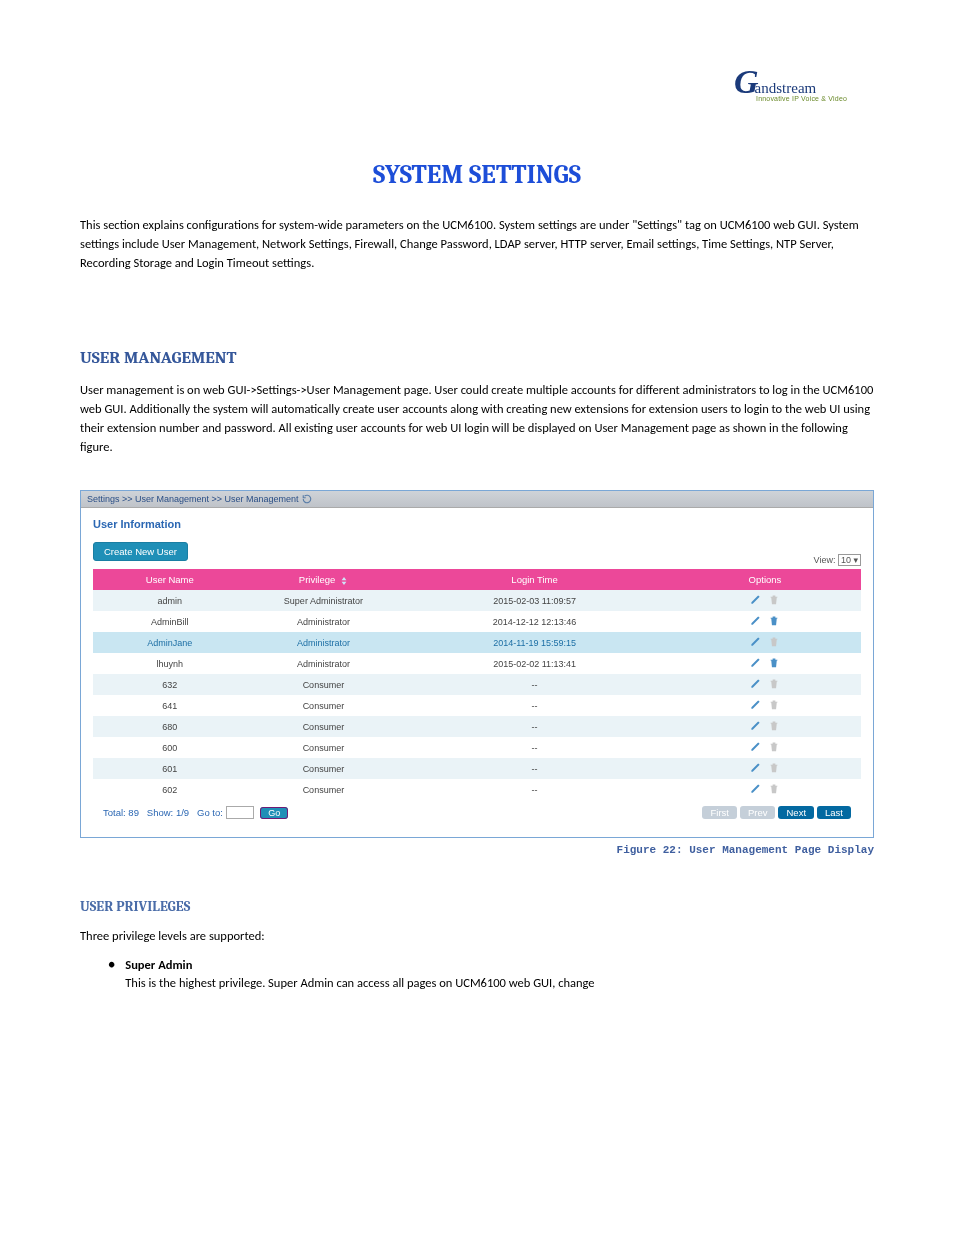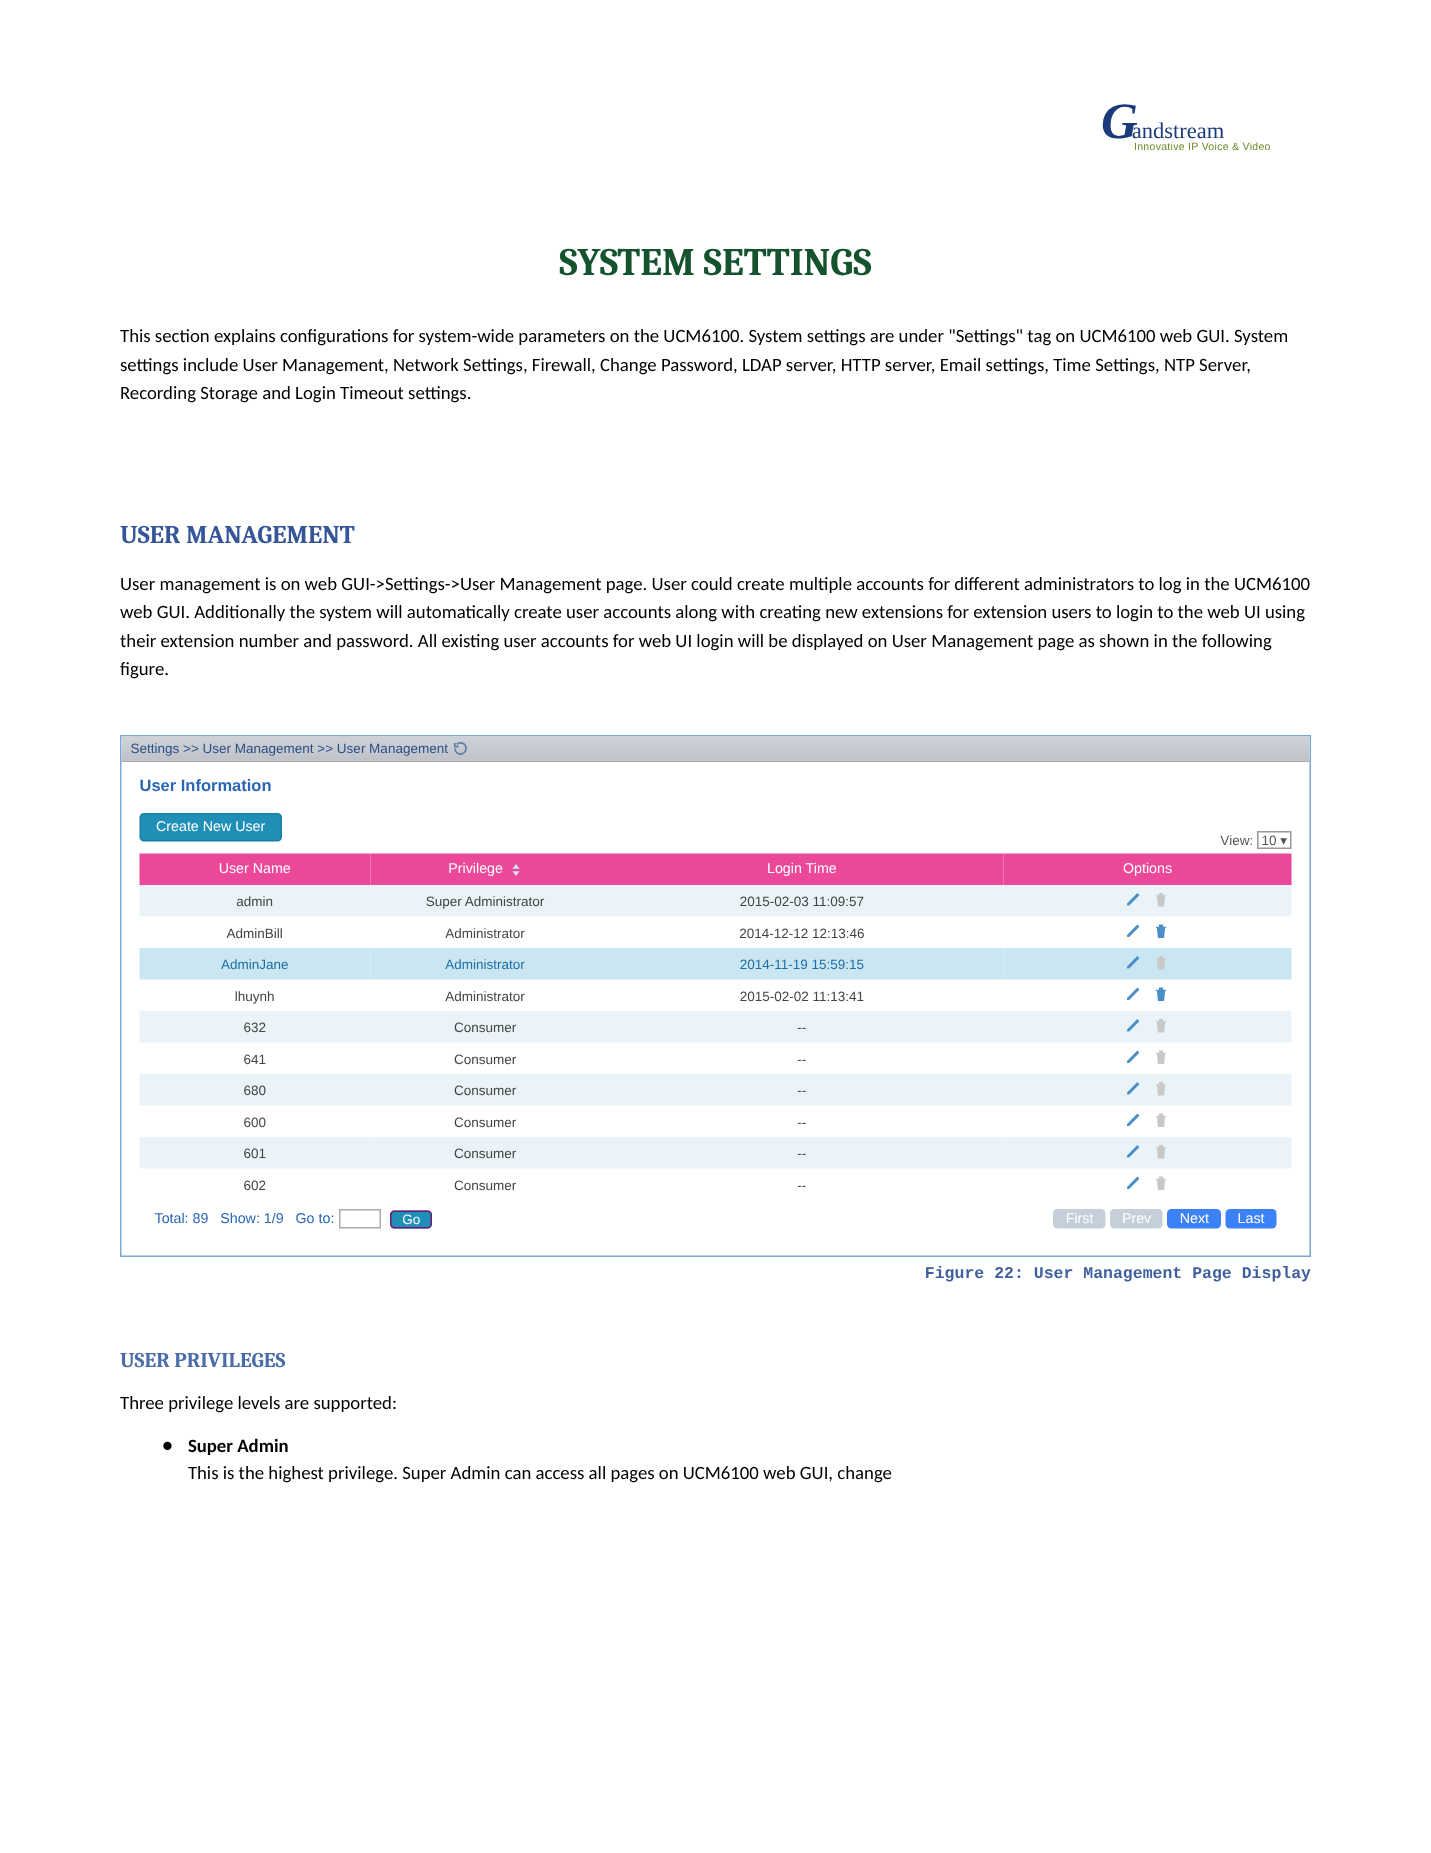--- a/index.html
+++ b/index.html
@@ -2,21 +2,21 @@
 <html><head>
 <meta charset="utf-8">
 <style>
   * { box-sizing: border-box; margin: 0; padding: 0; }
   body { font-family: Cambria, Georgia, serif; background: #fff; width: 954px; margin: 0 auto; color: #000; }
   .page { padding: 60px 80px 60px 80px; }
   .logo { position: absolute; right: 80px; top: 68px; width: 140px; height: 48px; }
   .logo-swirl { font-family: Georgia, serif; font-style: italic; font-size: 34px; color: #1b3a7a; font-weight: bold; display: inline-block; line-height: 0.8; }
   .logo-text { font-family: Georgia, serif; font-size: 15px; color: #1b3a7a; display: inline-block; margin-left: -4px; }
   .logo-tag { font-family: Arial, sans-serif; font-size: 7px; color: #6b8a2a; display: block; margin-top: -2px; margin-left: 22px; letter-spacing: 0.2px; }
-  .title { text-align: center; font-size: 26px; font-weight: bold; color: #14532d; margin-top: 100px; font-family: Cambria, Georgia, serif; }
+  .title { text-align: center; font-size: 26px; font-weight: bold; color: #1d4ed8; margin-top: 100px; font-family: Cambria, Georgia, serif; }
   .body-text { font-family: Calibri, Arial, sans-serif; font-size: 12.5px; line-height: 1.5; color: #000; }
   .sec-h2 { color: #35579a; font-size: 17px; font-weight: bold; margin-top: 76px; margin-bottom: 14px; font-family: Cambria, Georgia, serif; }
   .sec-h3 { color: #4a6ca8; font-size: 14px; font-weight: bold; margin-top: 42px; margin-bottom: 12px; font-family: Cambria, Georgia, serif; }
   .caption { text-align: right; font-family: Liberation Mono, monospace; font-size: 11px; color: #3f5f9f; font-weight: bold; margin-top: 6px; }
   .bullet-wrap { margin-left: 28px; margin-top: 10px; }
   .bullet { display: flex; gap: 10px; font-family: Calibri, Arial, sans-serif; font-size: 12.5px; line-height: 1.45; }
   .bullet .dot { font-size: 12px; line-height: 1.45; }
   .bullet .txt { flex: 1; }
 
   .shot { margin-top: 34px; border: 1px solid #7aa7d6; font-family: Arial, sans-serif; font-size: 9.5px; color: #333; }
@@ -37,21 +37,21 @@
   table.data col.c3 { width: 35%; }
   table.data col.c4 { width: 25%; }
   .sort-icn { display: inline-block; width: 8px; height: 8px; vertical-align: middle; margin-left: 2px; }
   .opt-icons { display: inline-flex; gap: 8px; justify-content: center; }
   .icn-edit { width: 11px; height: 11px; }
   .icn-del { width: 10px; height: 11px; }
   .pager { display: flex; justify-content: space-between; align-items: center; padding: 6px 10px 8px 10px; font-size: 9.5px; color: #2b67b3; }
   .pager-left .goto-input { width: 28px; border: 1px solid #aaa; font-size: 9px; height: 13px; }
   .pager-left .go-btn { background: #1f8fb7; color: #fff; border: 1px solid #701a75; border-radius: 3px; padding: 0 7px; font-size: 9px; margin-left: 4px; }
   .pager-right { display: flex; gap: 3px; }
-  .pg-btn { background: #3b82f6; color: #fff; border-radius: 3px; padding: 1px 8px; font-size: 9.5px; }
+  .pg-btn { background: #0369a1; color: #fff; border-radius: 3px; padding: 1px 8px; font-size: 9.5px; }
   .pg-btn.disabled { background: #c5cfd9; }
 </style>
 </head>
 <body>
 
 <div class="page" style="position:relative;">
   <div class="logo">
     <span class="logo-swirl">G</span><span class="logo-text">andstream</span>
     <span class="logo-tag">Innovative IP Voice &amp; Video</span>
   </div>

